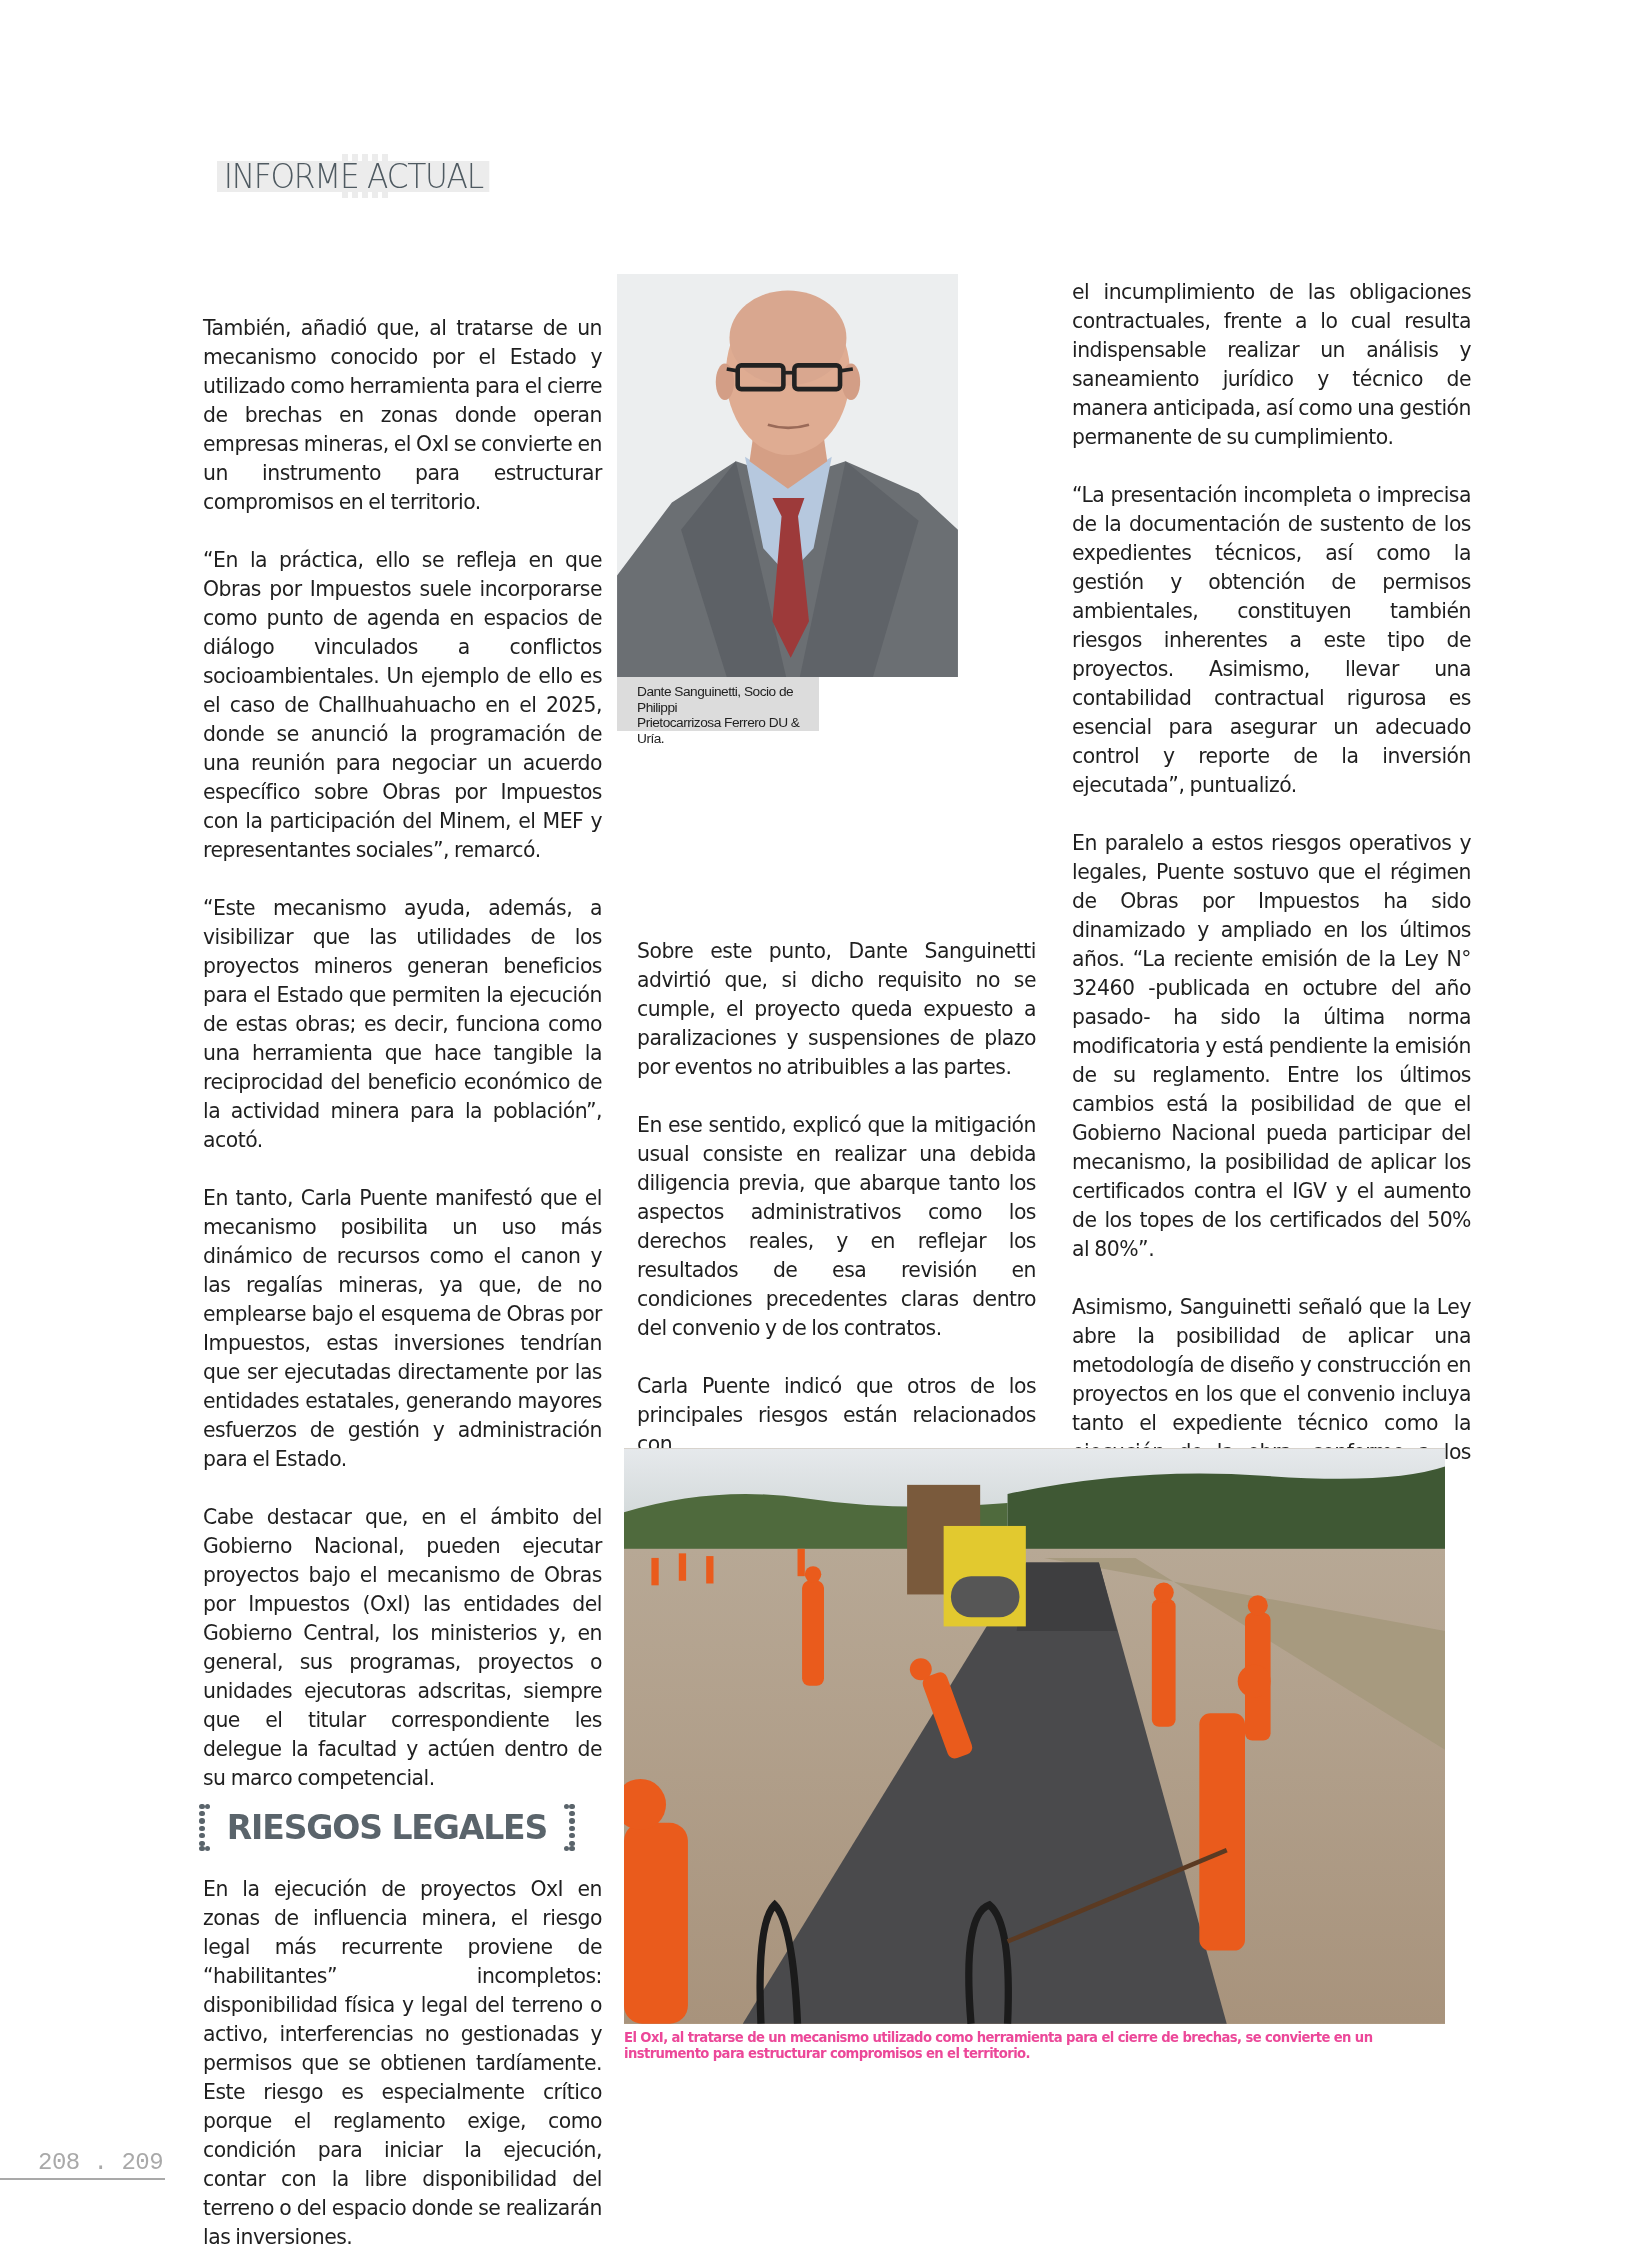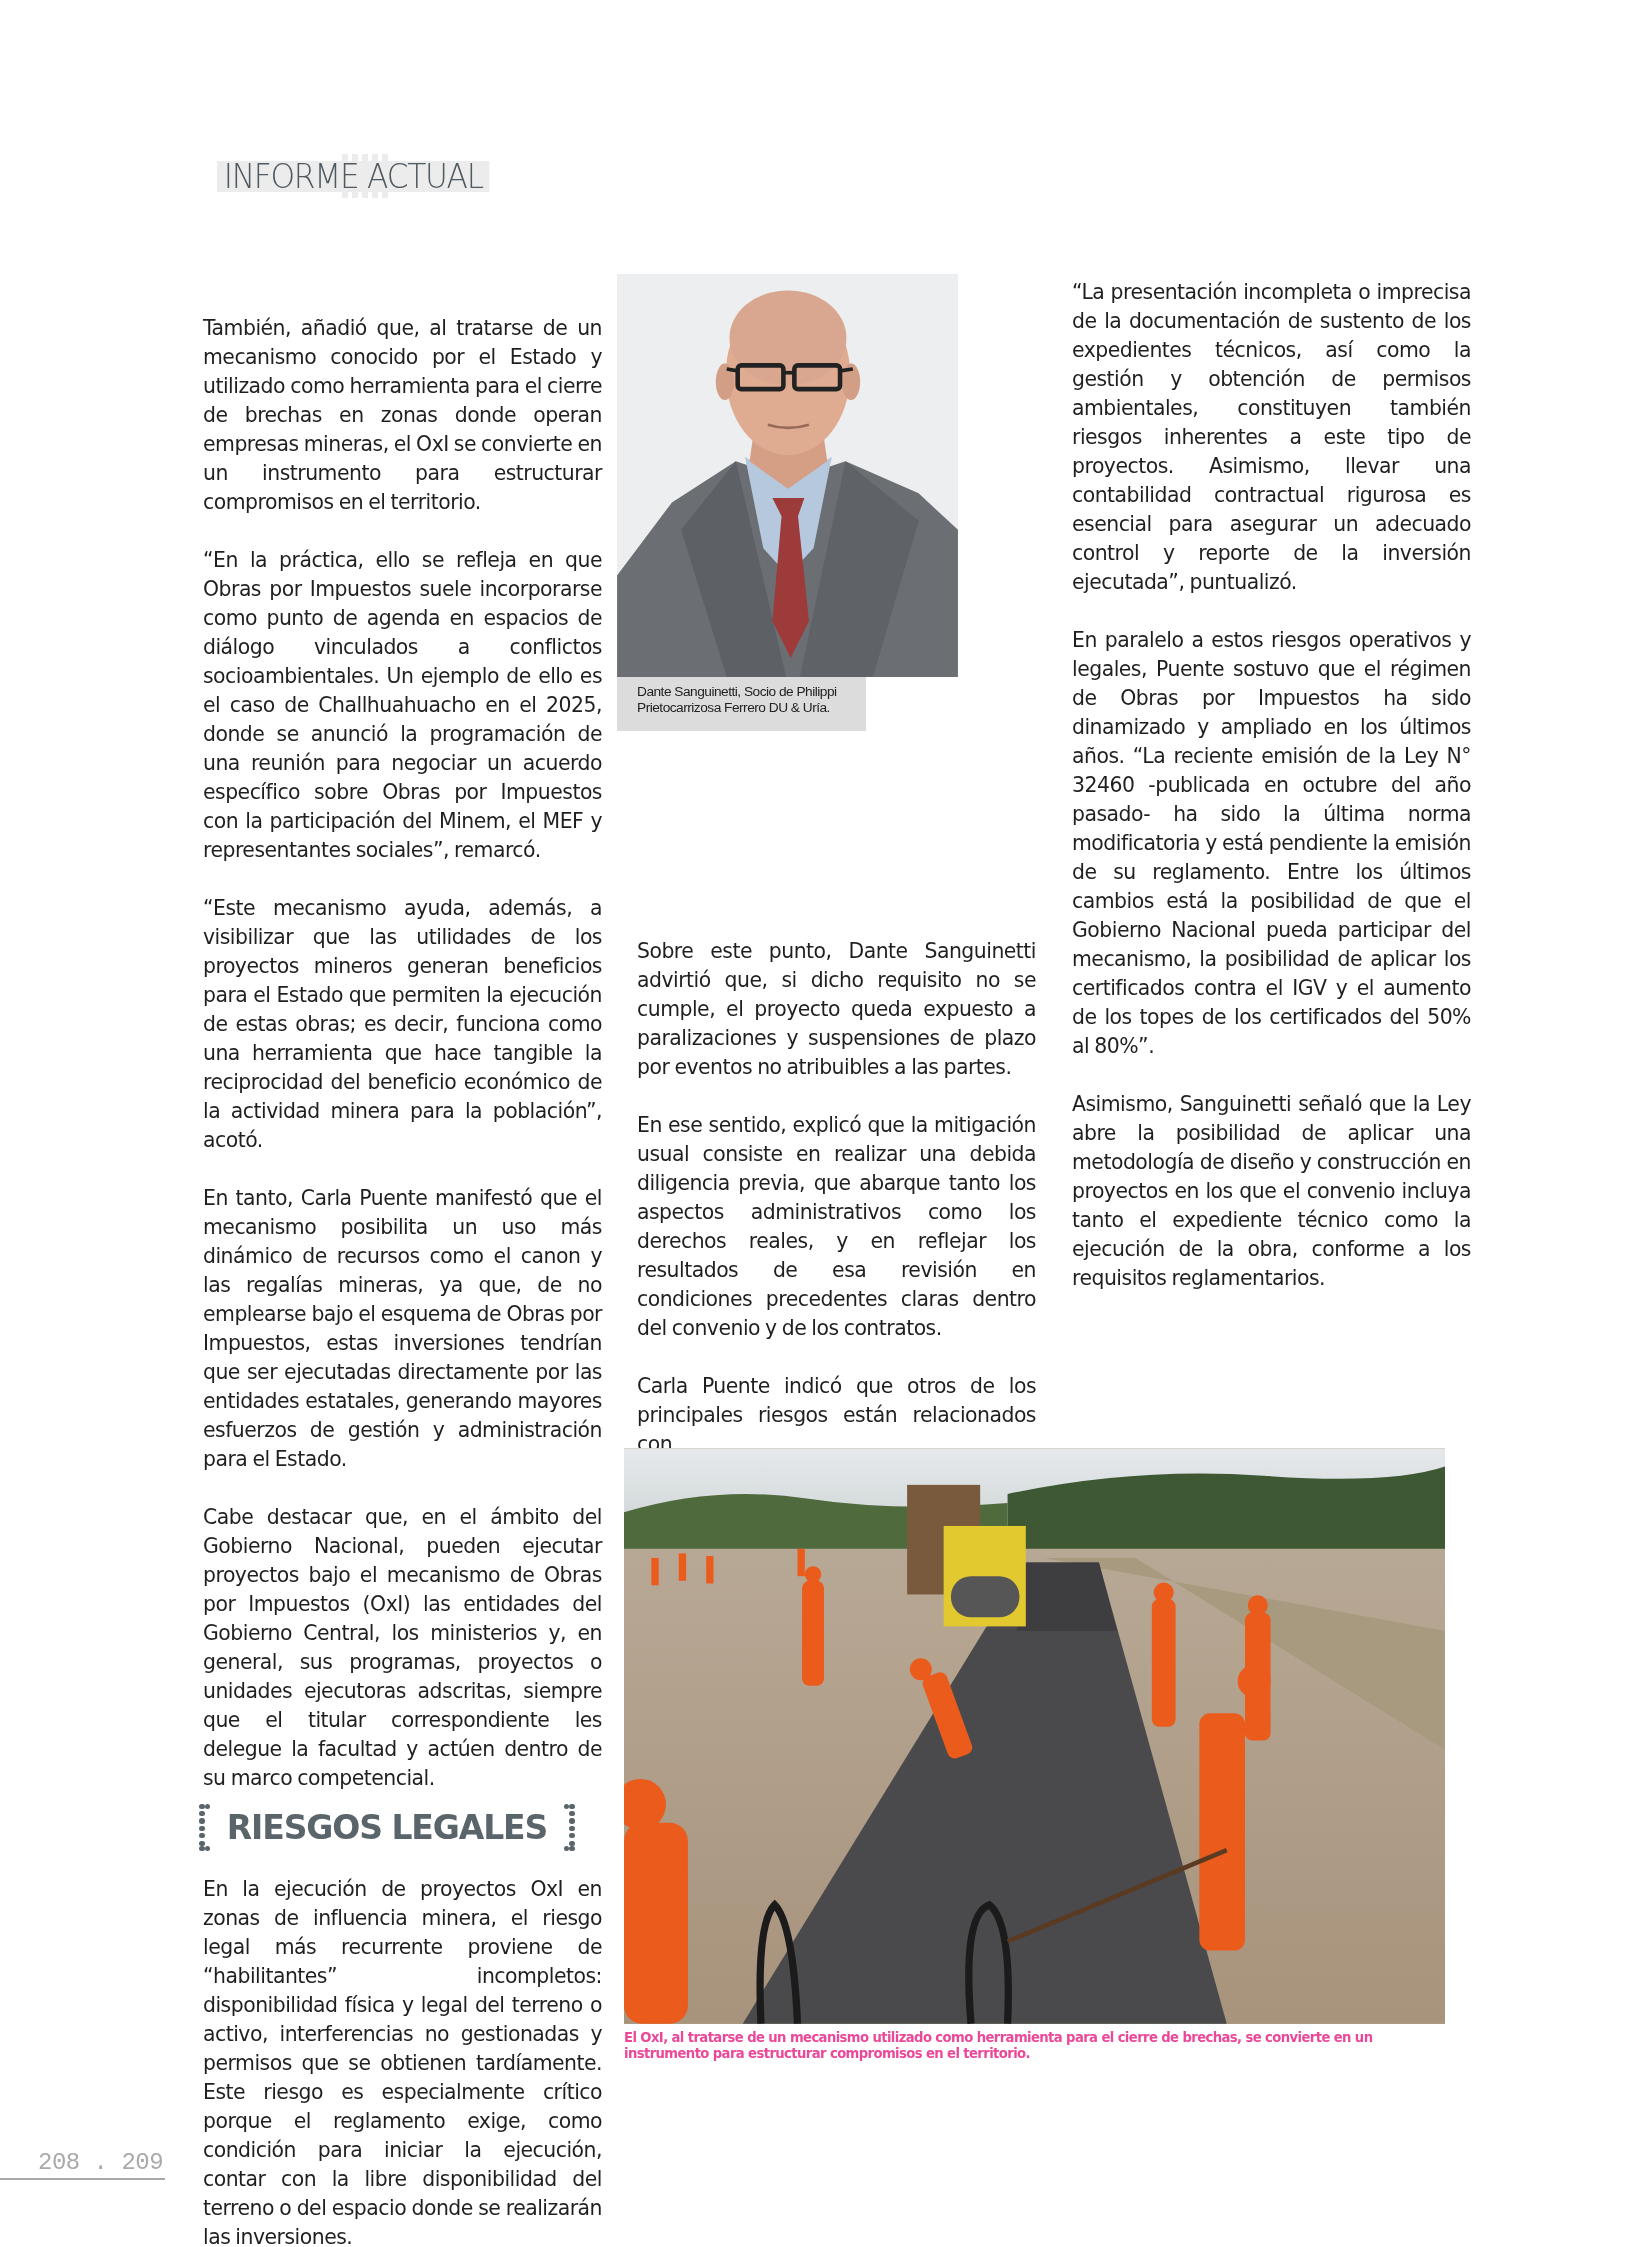--- a/index.html
+++ b/index.html
@@ -15,21 +15,21 @@
   .col1 { left:203px; top:278px; width:399px;margin-top:36px; }
   .col2 { left:637px; top:937px; width:399px; }
   .col3 { left:1072px; top:278px; width:399px; }
 
   .subhead { display:flex; align-items:center; margin:0 0 22px -3.7px; height:51px; }
   .bracket { width:9.1px; height:48px; position:relative; }
   .bracket i { position:absolute; width:5.5px; height:5.5px; border-radius:50%; background:#5a646b; }
   .subhead-text { font-weight:bold; font-size:33px; color:#5a646b; letter-spacing:-1.1px; padding:0 18.3px; }
 
   .portrait { position:absolute; left:617px; top:274px; width:341px; height:403px; background:#eef0f1; overflow:hidden; }
-  .portrait-caption { position:absolute; left:617px; top:677px; width:249px; height:54px; background:#dcdcdc; font-family:"Liberation Sans", sans-serif; font-size:13.7px; line-height:15.5px; color:#222; padding:7.3px 0 0 20px; box-sizing:border-box; letter-spacing:-0.5px; transform-origin:left top; }
+  .portrait-caption { position:absolute; left:617px; top:677px; width:202px; height:54px; background:#dcdcdc; font-family:"Liberation Sans", sans-serif; font-size:13.7px; line-height:15.5px; color:#222; padding:7.3px 0 0 20px; box-sizing:border-box; letter-spacing:-0.5px; transform-origin:left top; }
 
   .road-photo { position:absolute; left:624px; top:1448px; width:821px; height:576px; overflow:hidden; background:#b9a58c; }
   .road-caption { position:absolute; left:624px; top:2030px; width:831px; font-family:"DejaVu Sans", sans-serif; font-weight:bold; font-size:13.2px; line-height:15.5px; color:#ec4899; letter-spacing:-0.6px; }
 
   .page-number { position:absolute; left:38px; top:2149px; font-family:Liberation Mono, monospace; font-size:24px; color:#a9a9a9; letter-spacing:-0.5px; }
   .page-rule { position:absolute; left:0; top:2178px; width:165px; height:1.8px; background:#a9a9a9; }
 </style>
 </head>
 <body>
 
@@ -117,20 +117,21 @@
   <div>Prietocarrizosa Ferrero DU &amp; Uría.</div>
 </div>
 
 <div class="col col2">
   <p>Sobre este punto, Dante Sanguinetti advirtió que, si dicho requisito no se cumple, el proyecto queda expuesto a paralizaciones y suspensiones de plazo por eventos no atribuibles a las partes.</p>
   <p>En ese sentido, explicó que la mitigación usual consiste en realizar una debida diligencia previa, que abarque tanto los aspectos administrativos como los derechos reales, y en reflejar los resultados de esa revisión en condiciones precedentes claras dentro del convenio y de los contratos.</p>
   <p style="text-align-last:justify">Carla Puente indicó que otros de los principales riesgos están relacionados con</p>
 </div>
 
 <div class="col col3">
+  <p>el incumplimiento de las obligaciones contractuales, frente a lo cual resulta indispensable realizar un análisis y saneamiento jurídico y técnico de manera anticipada, así como una gestión permanente de su cumplimiento.</p>
   <p>“La presentación incompleta o imprecisa de la documentación de sustento de los expedientes técnicos, así como la gestión y obtención de permisos ambientales, constituyen también riesgos inherentes a este tipo de proyectos. Asimismo, llevar una contabilidad contractual rigurosa es esencial para asegurar un adecuado control y reporte de la inversión ejecutada”, puntualizó.</p>
   <p>En paralelo a estos riesgos operativos y legales, Puente sostuvo que el régimen de Obras por Impuestos ha sido dinamizado y ampliado en los últimos años. “La reciente emisión de la Ley N° 32460 -publicada en octubre del año pasado- ha sido la última norma modificatoria y está pendiente la emisión de su reglamento. Entre los últimos cambios está la posibilidad de que el Gobierno Nacional pueda participar del mecanismo, la posibilidad de aplicar los certificados contra el IGV y el aumento de los topes de los certificados del 50% al 80%”.</p>
   <p>Asimismo, Sanguinetti señaló que la Ley abre la posibilidad de aplicar una metodología de diseño y construcción en proyectos en los que el convenio incluya tanto el expediente técnico como la ejecución de la obra, conforme a los requisitos reglamentarios.</p>
 </div>
 
 <div class="road-photo">
   <svg width="821" height="576" viewBox="0 0 899 630">
     <defs>
       <linearGradient id="sky" x1="0" y1="0" x2="0" y2="1">
           <stop offset="0" stop-color="#e6e9ec"></stop>

